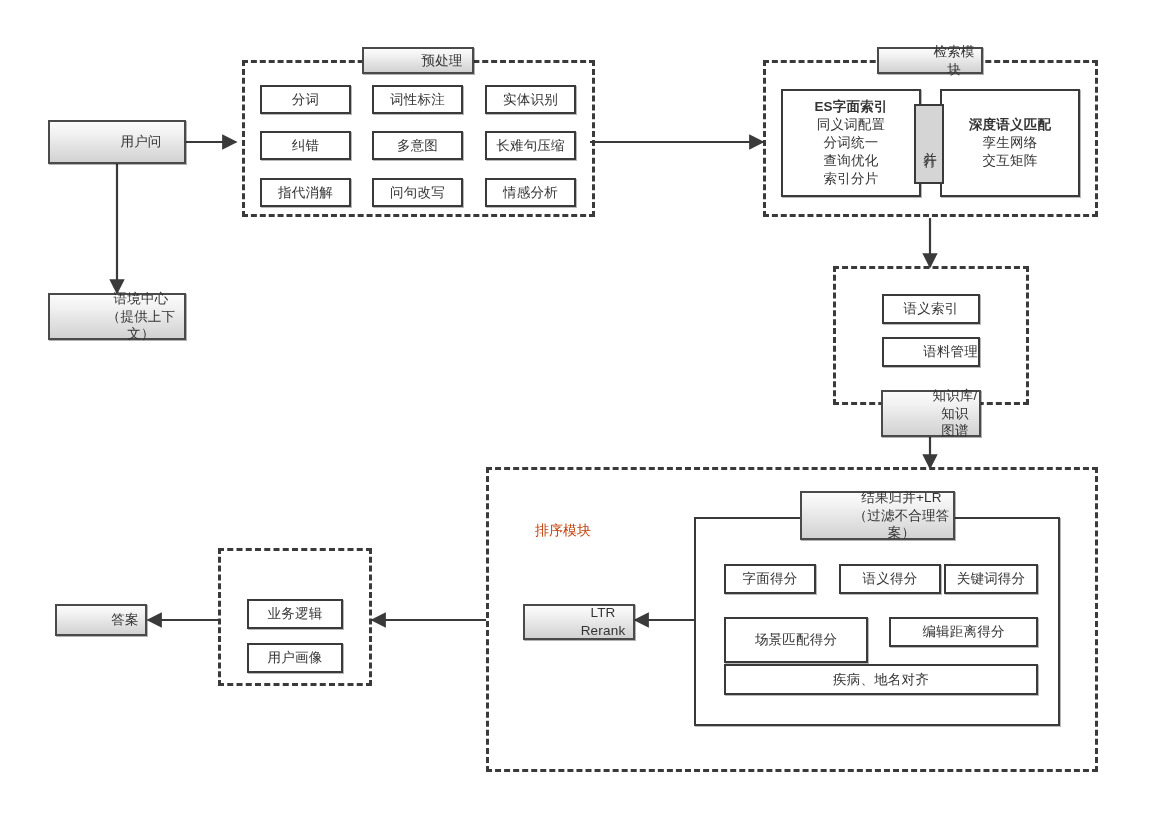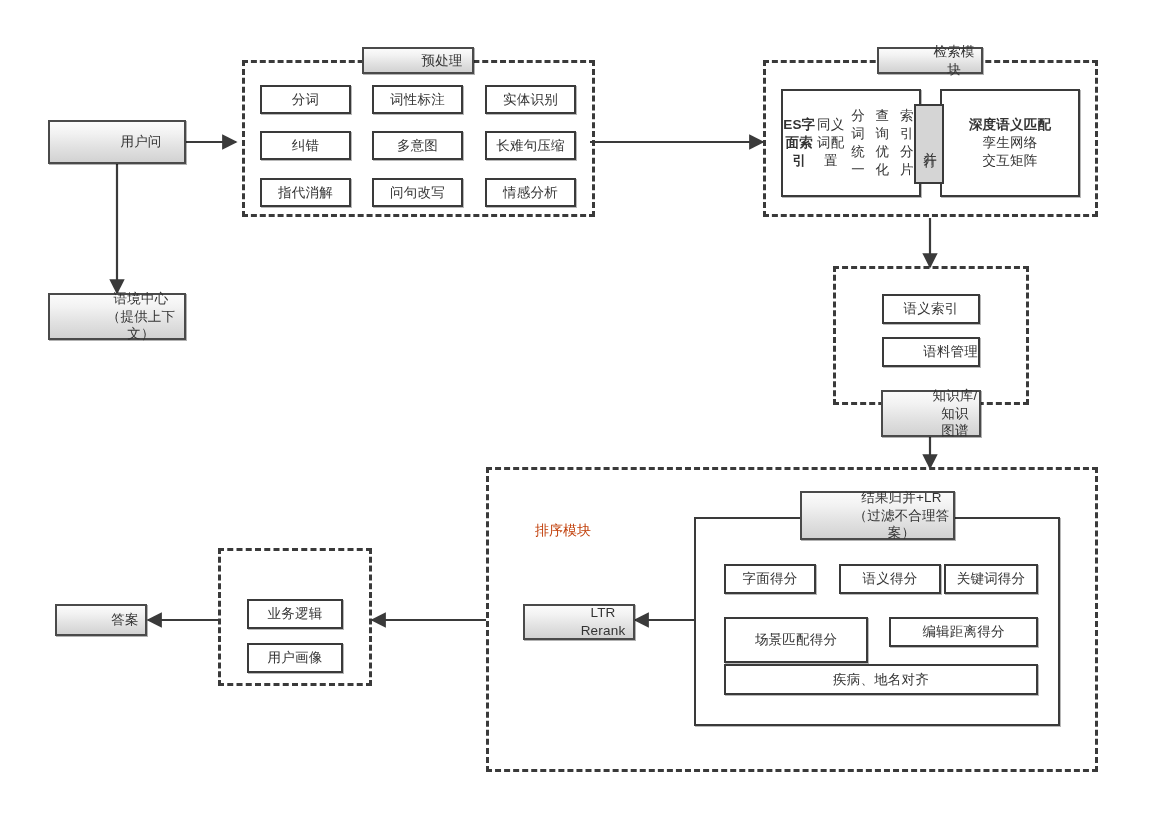--- a/index.html
+++ b/index.html
@@ -145,21 +145,21 @@
   <div class="node white-box z10" style="left:485px;top:178px;width:91px;height:29px;">
     <span>情感分析</span>
   </div>
 
   <div class="dashed-group" style="left:763px;top:60px;width:335px;height:157px;"></div>
 
   <div class="node gray-box z20" style="left:877px;top:47px;width:106px;height:27px;">
     <span>检索模块</span>
   </div>
 
-  <div class="node white-box z10" style="left:781px;top:89px;width:140px;height:108px;flex-direction:row;justify-content:center;">
+  <div class="node white-box z10" style="left:781px;top:89px;width:140px;height:108px;flex-direction:column;justify-content:center;">
     <span class="bold-line">ES字面索引</span>
     <span>同义词配置</span>
     <span>分词统一</span>
     <span>查询优化</span>
     <span>索引分片</span>
   </div>
 
   <div class="node flat-gray z20" style="left:914px;top:104px;width:30px;height:80px;">
     <span class="vertical-text">并行</span>
   </div>

